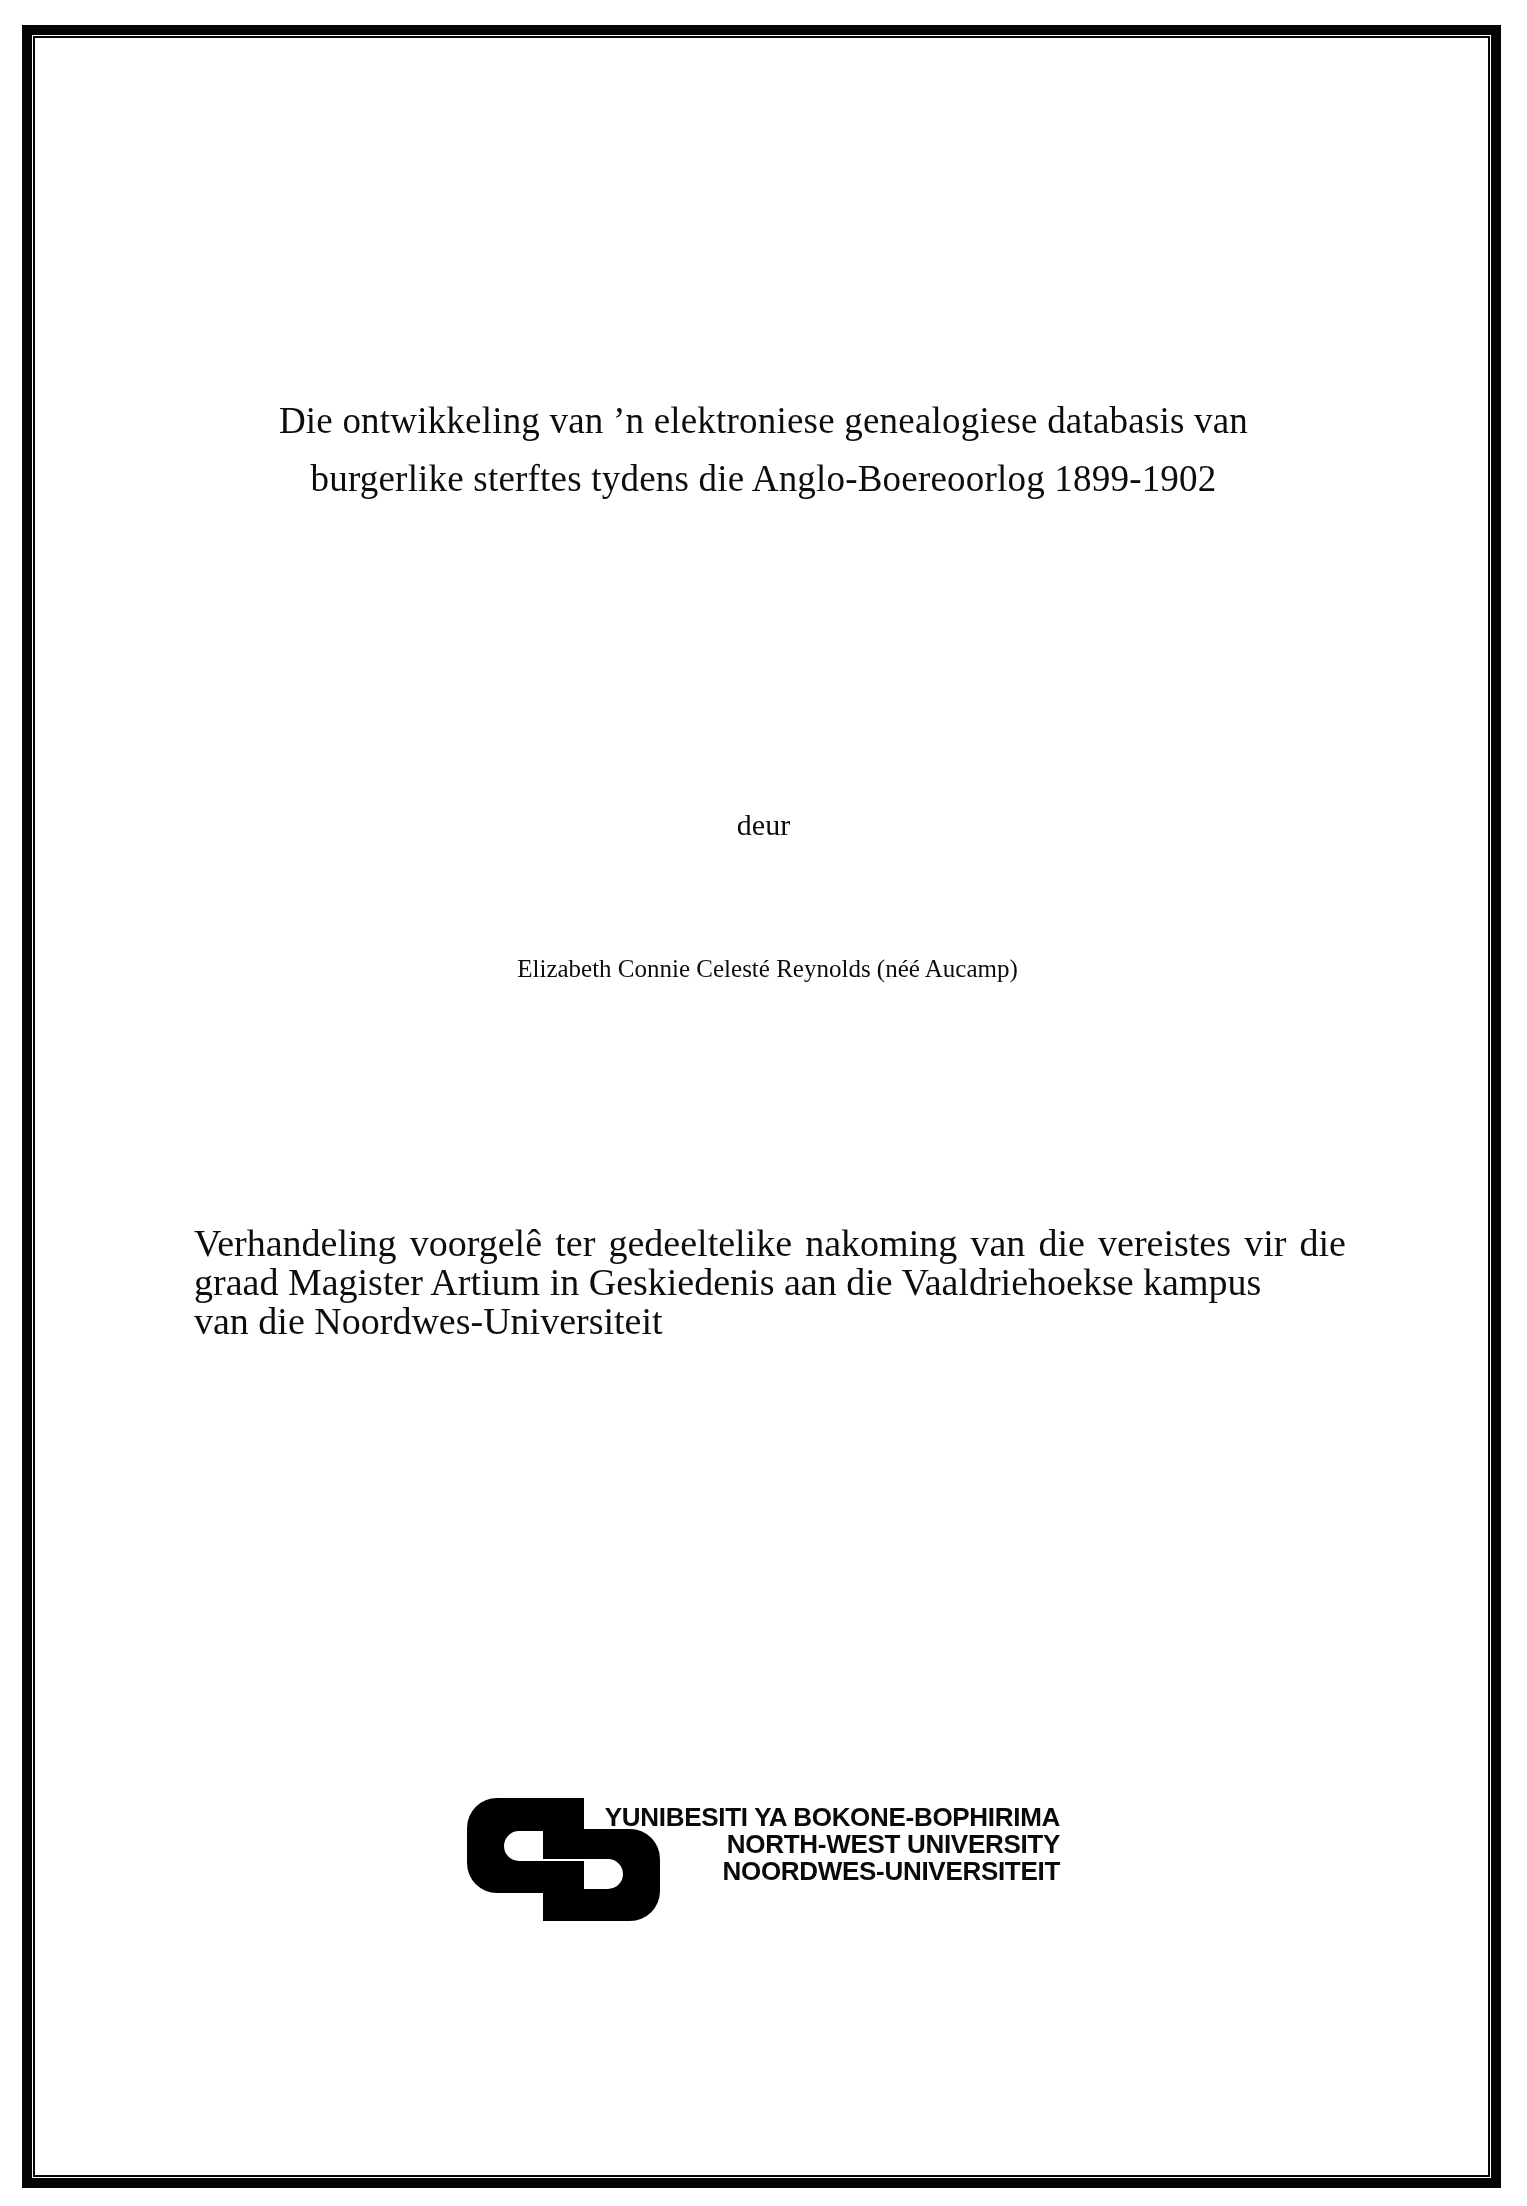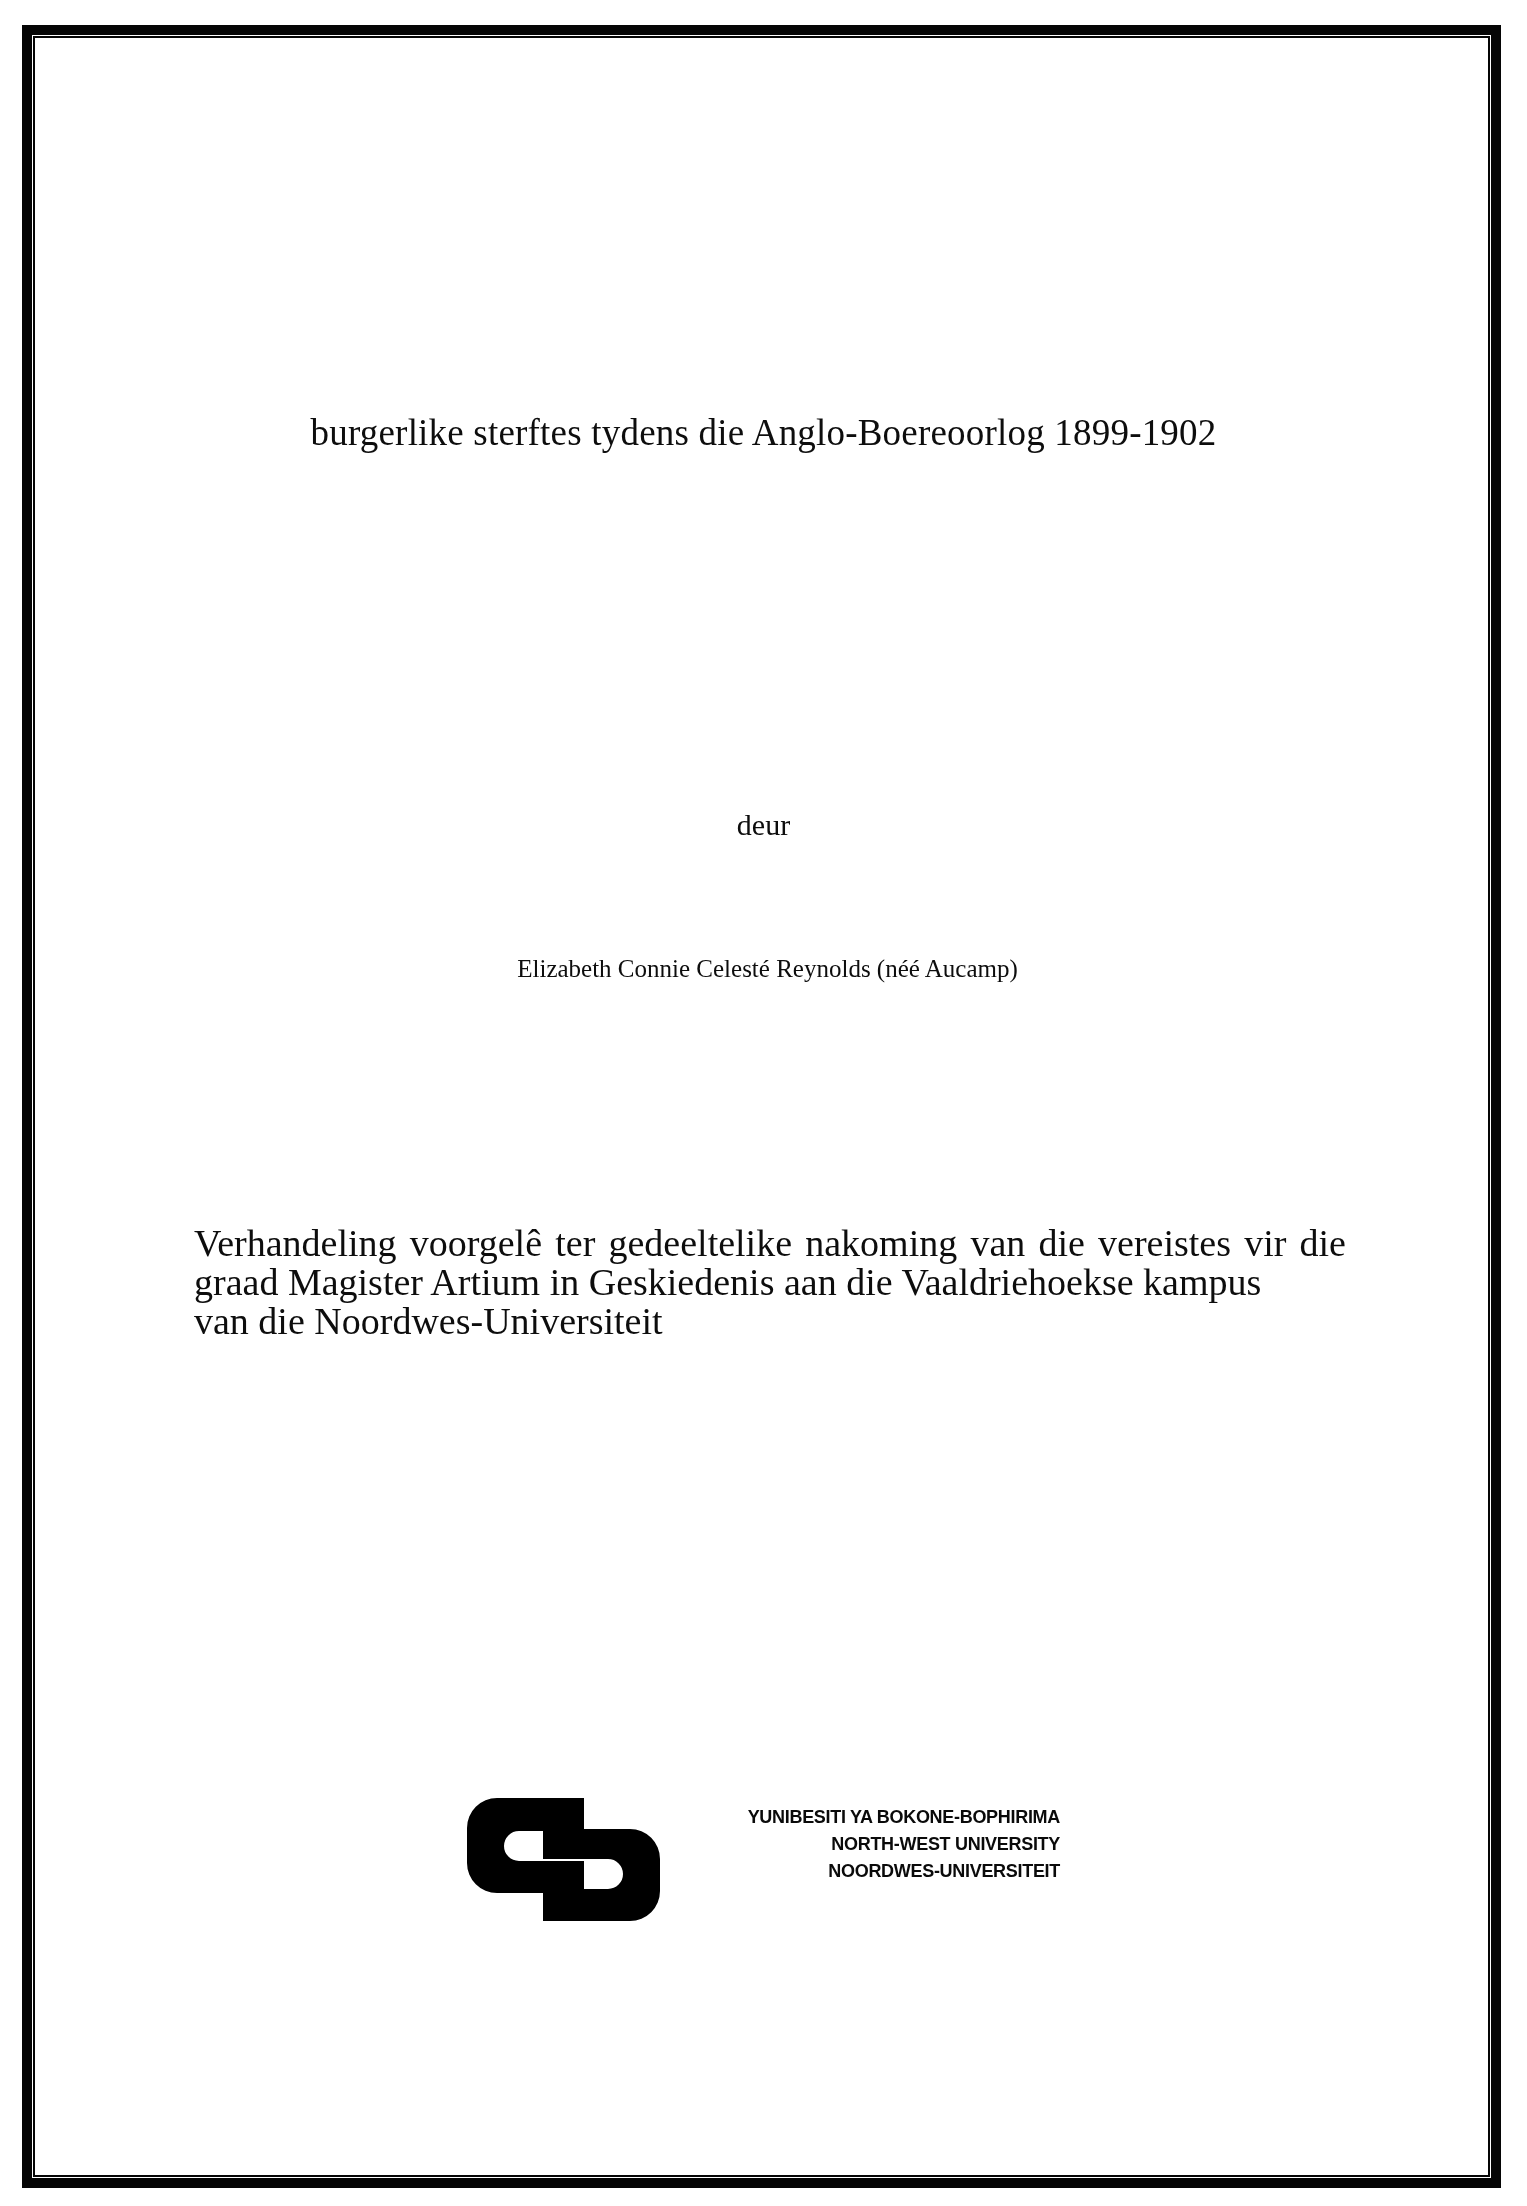--- a/index.html
+++ b/index.html
@@ -96,37 +96,38 @@
     height: 124px;
   }
   .logo-text {
     position: absolute;
     top: 6px;
     left: 123px;
     width: 470px;
     text-align: right;
     font-family: "Liberation Sans", "DejaVu Sans", sans-serif;
     font-weight: 700;
-    font-size: 18px;
+    font-size: 26px;
     line-height: 27px;
     letter-spacing: -0.3px;
     color: #0a0a0a;
     white-space: nowrap;
   }
 </style>
 </head>
 <body>
 
 <div class="page">
 
   <div class="outer-frame">
     <div class="inner-frame"></div>
   </div>
 
   <div class="thesis-title">
+    <div class="line1">Die ontwikkeling van ’n elektroniese genealogiese databasis van</div>
     <div class="line2">burgerlike sterftes tydens die Anglo-Boereoorlog 1899-1902</div>
   </div>
 
   <div class="byline">deur</div>
 
   <div class="author">Elizabeth Connie Celesté Reynolds (néé Aucamp)</div>
 
   <div class="submission">
     <div class="justified">Verhandeling voorgelê ter gedeeltelike nakoming van die vereistes vir die</div>
     <div><span>graad </span><span class="italic">Magister Artium</span><span> in Geskiedenis aan die Vaaldriehoekse kampus</span></div>

